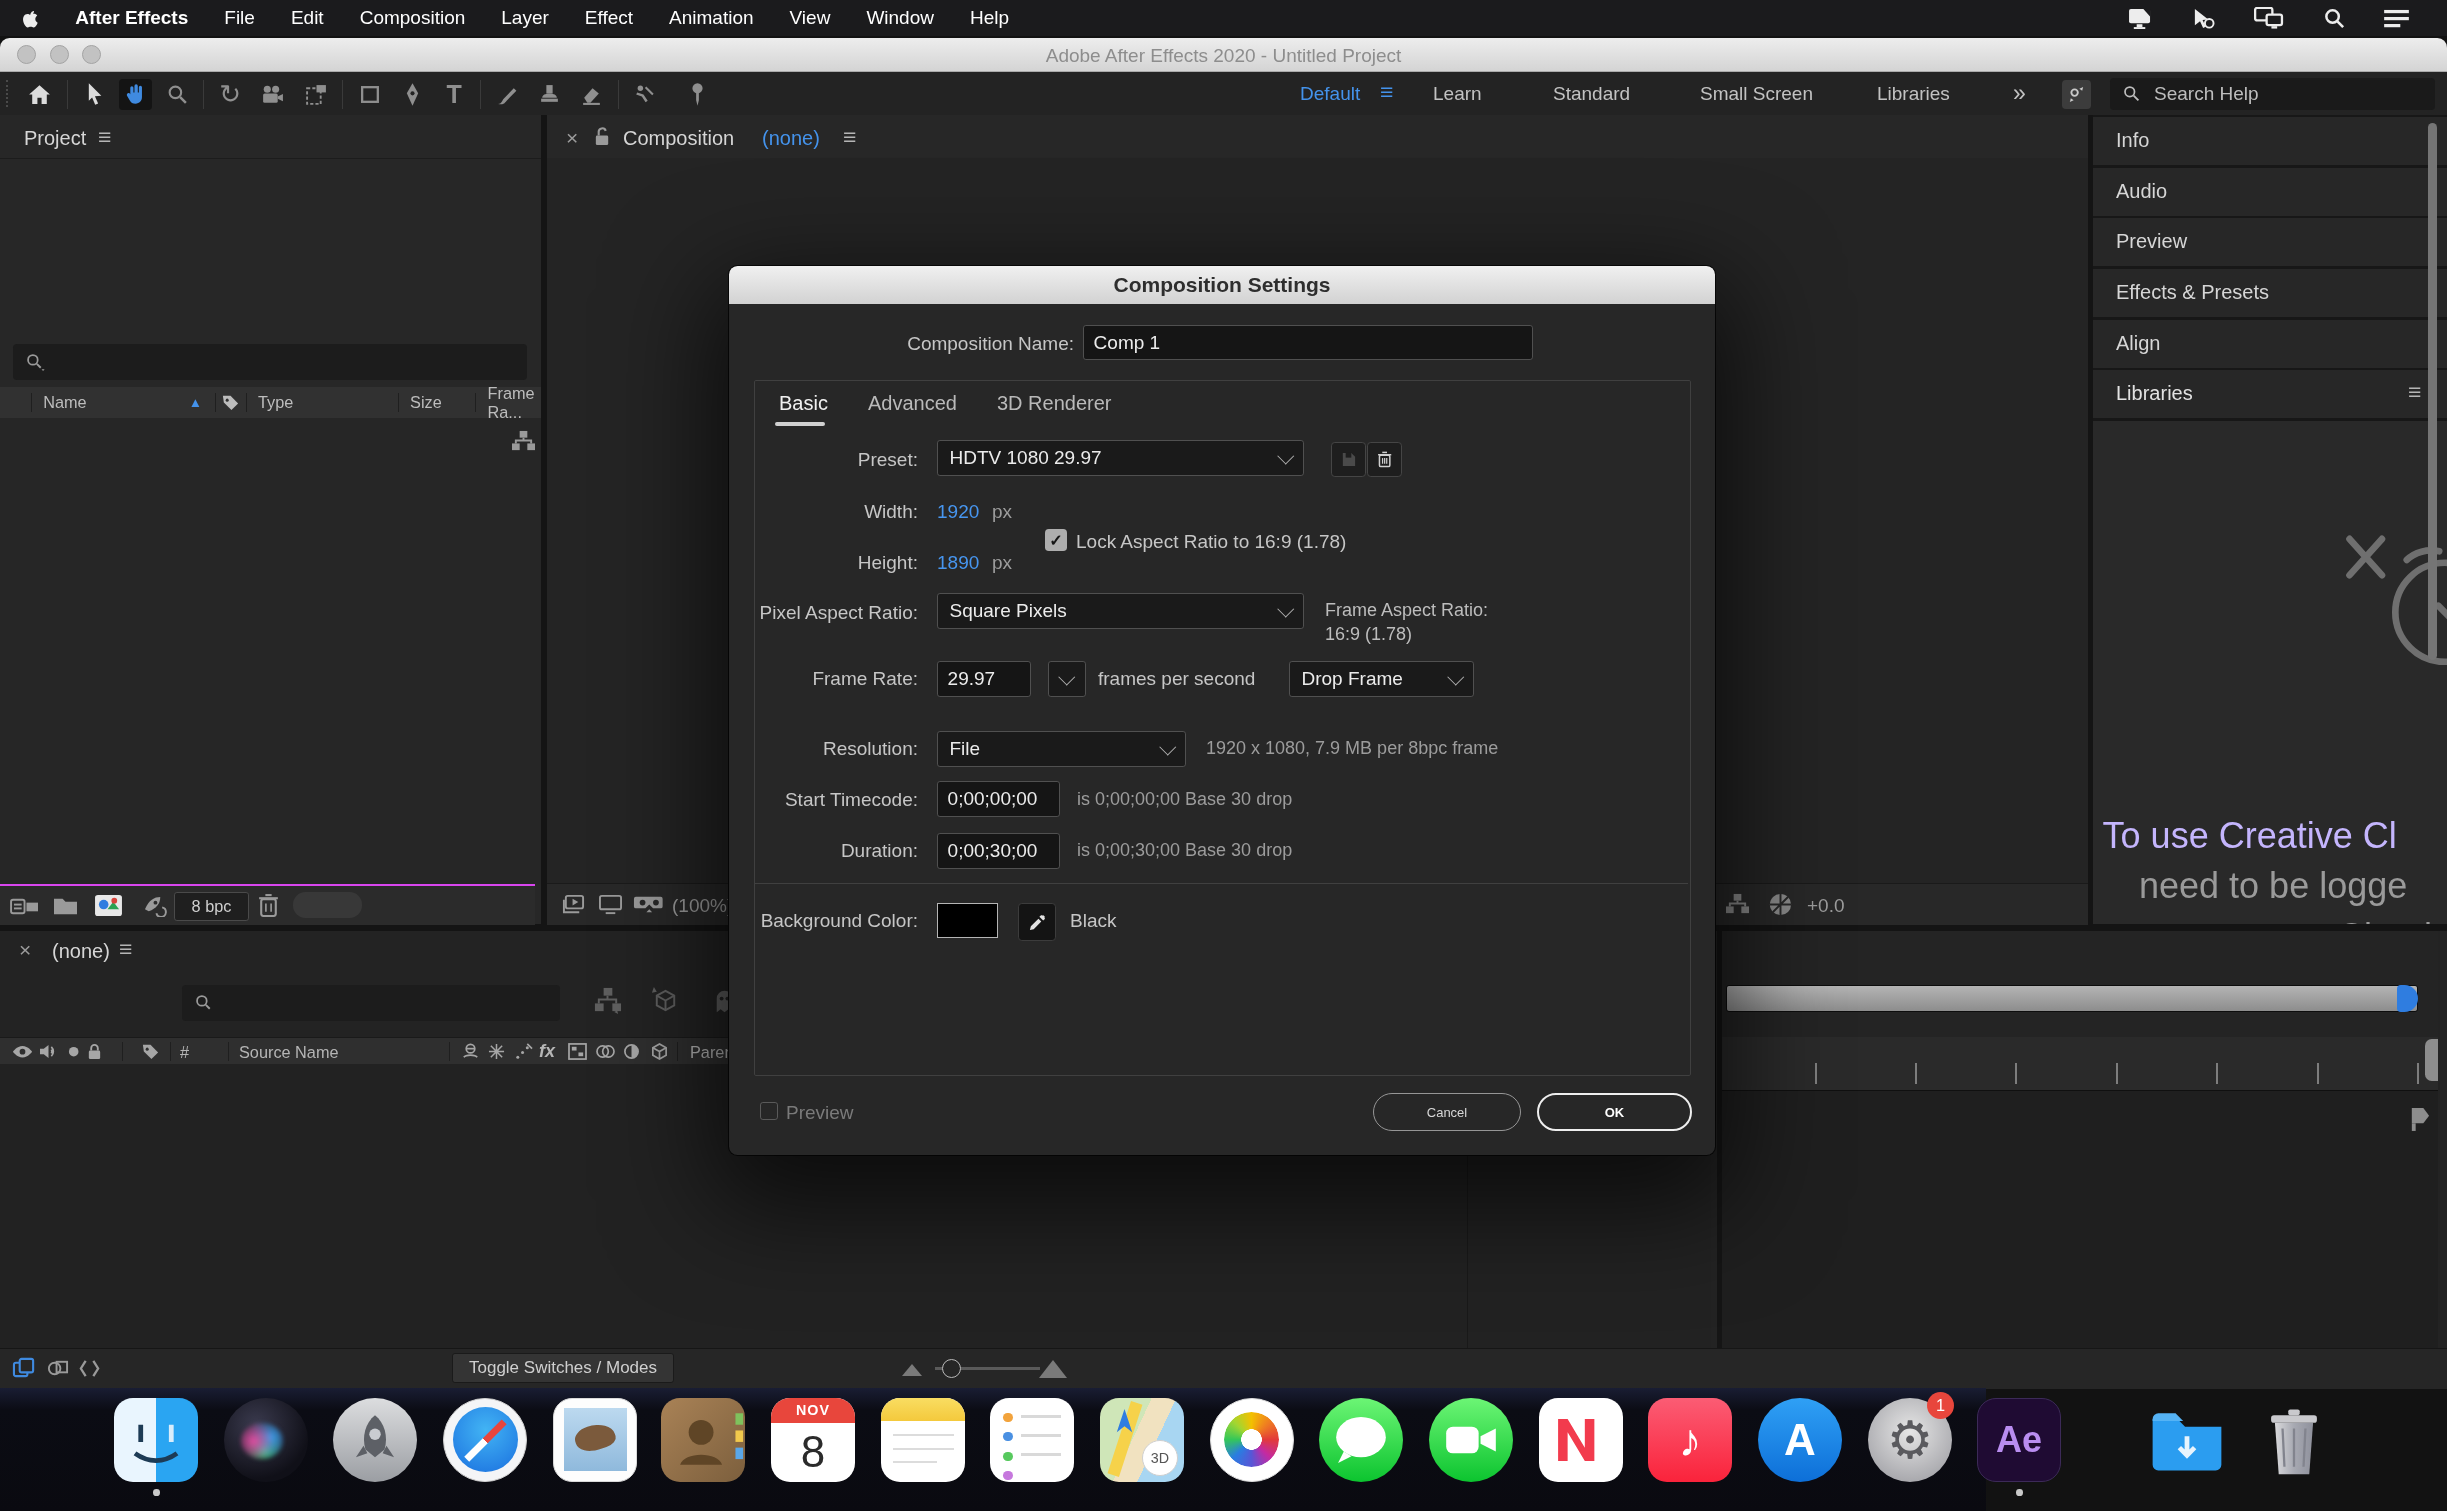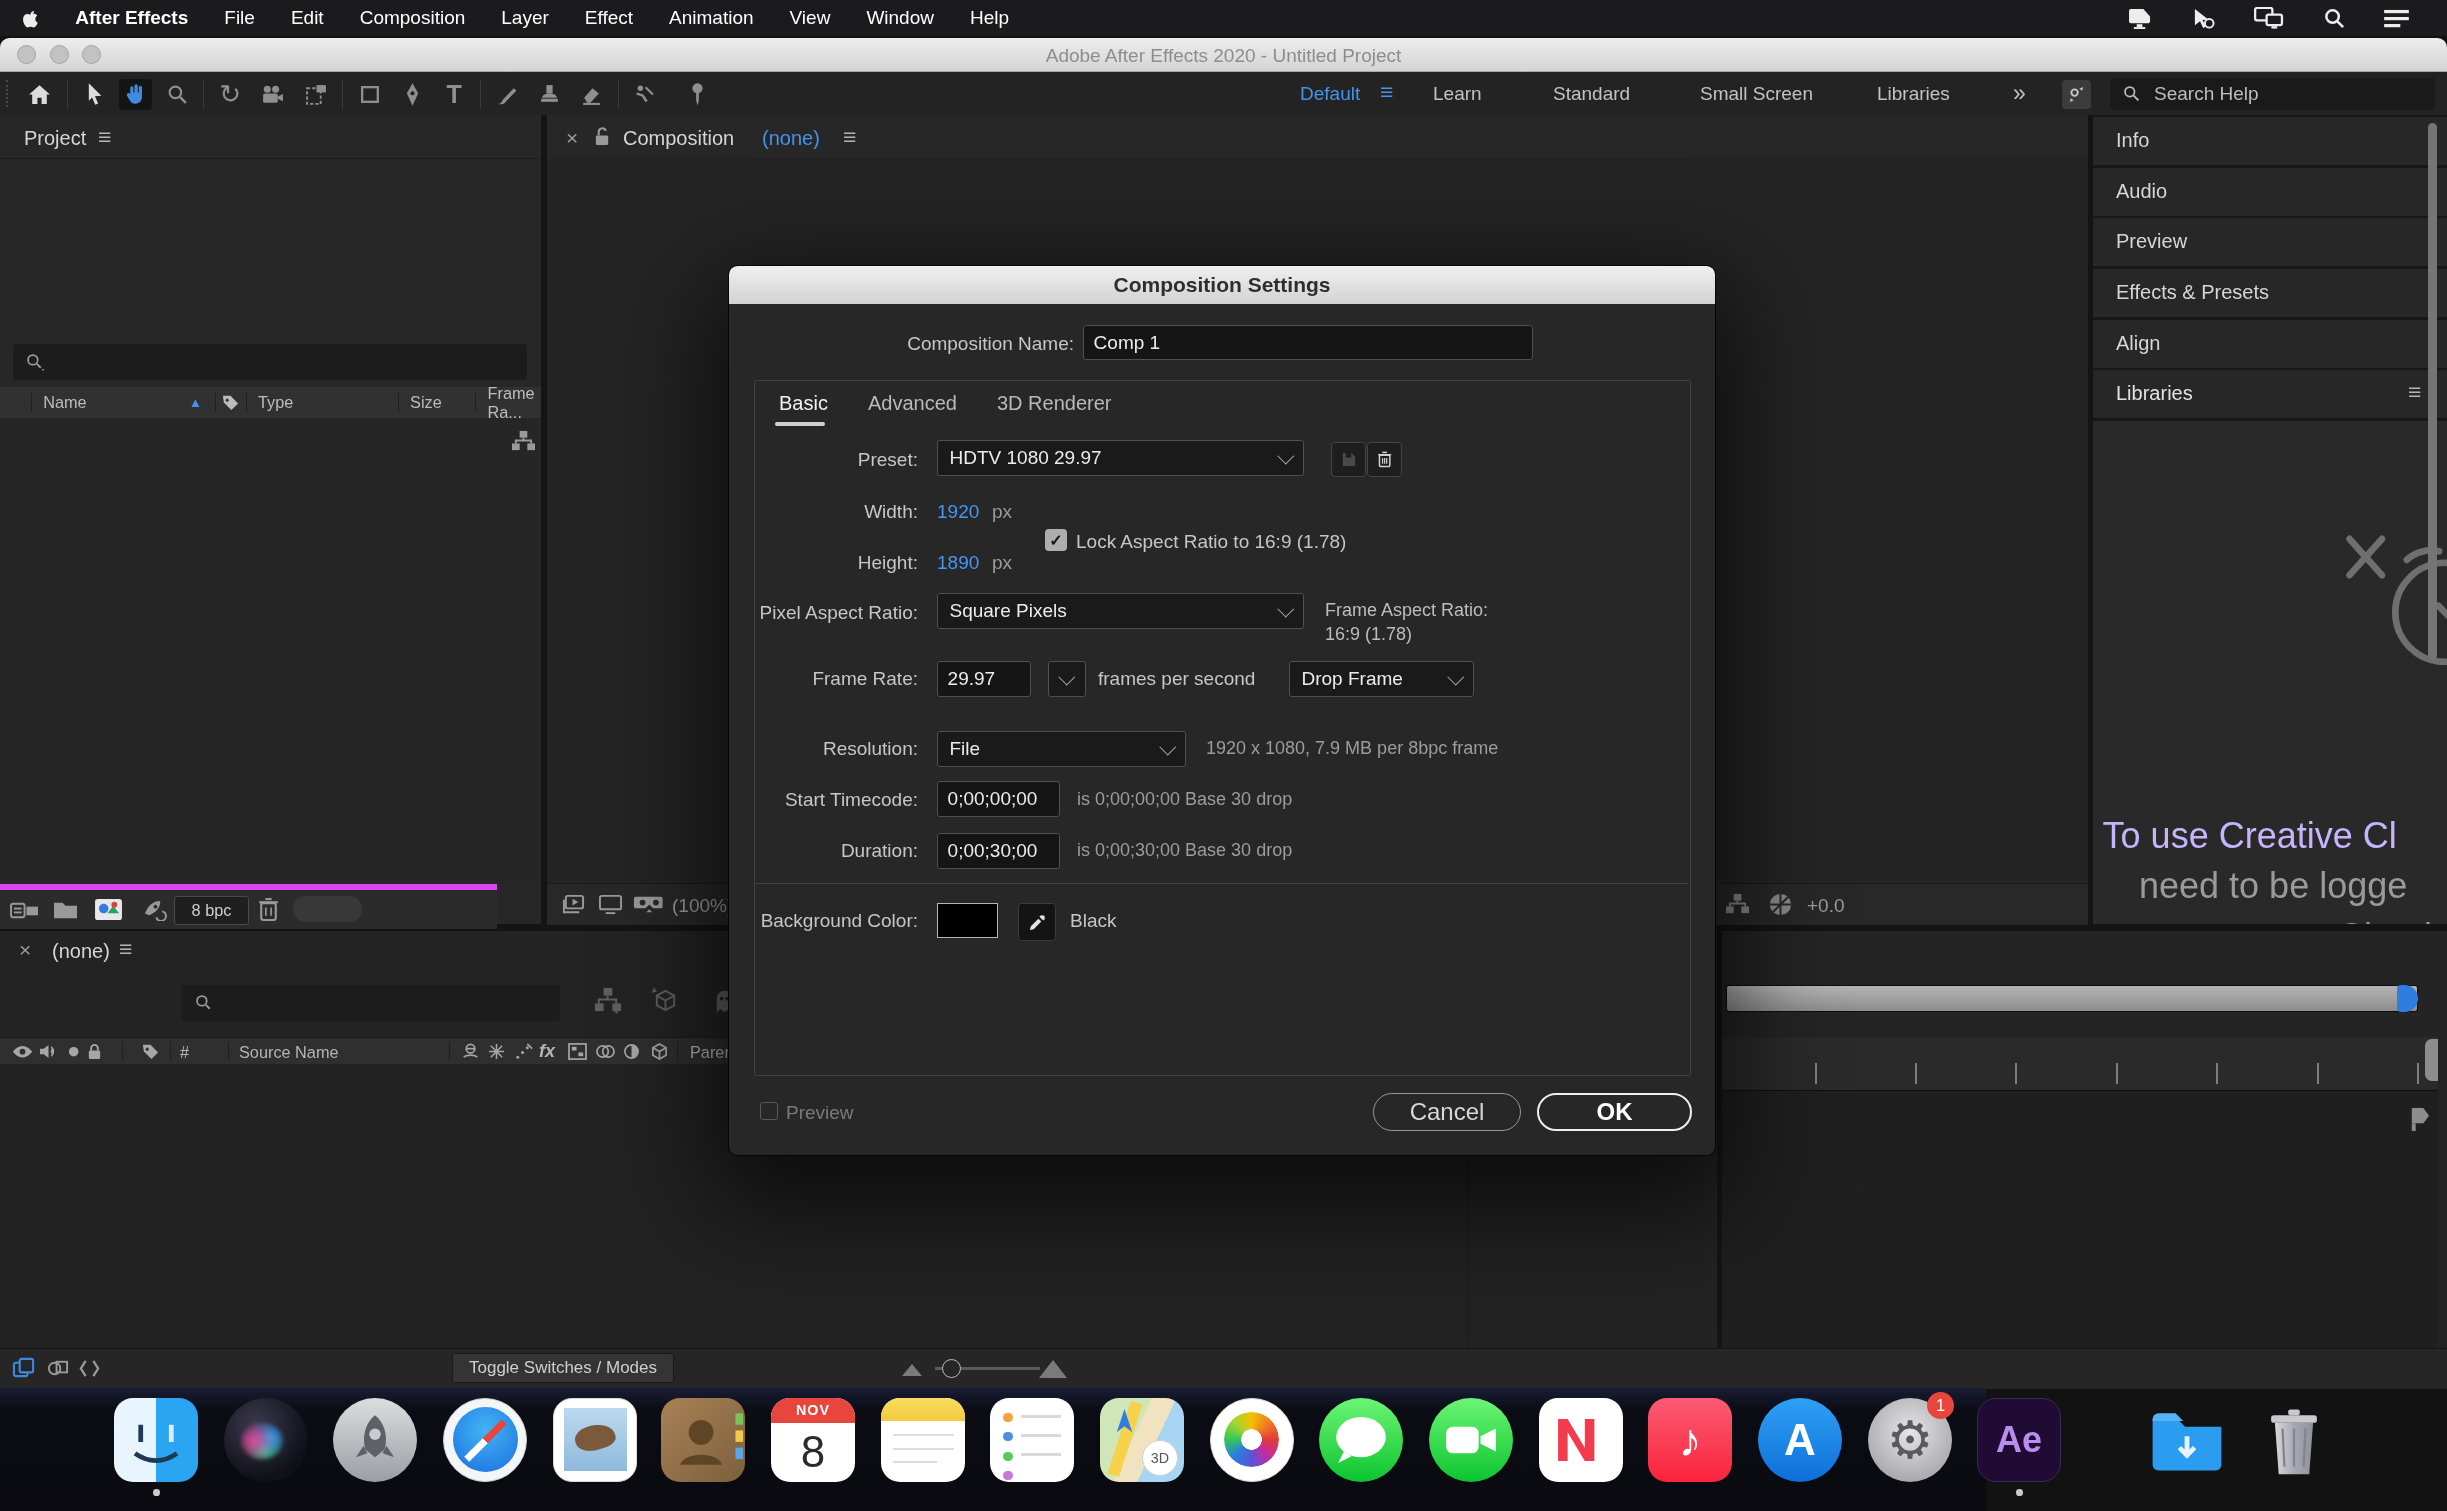--- a/index.html
+++ b/index.html
@@ -59,21 +59,21 @@
   .dlb{position:absolute;color:#c6c6c6;font-size:19px;text-align:right;white-space:nowrap;}
   .fld{position:absolute;background:#151515;border:1px solid #505050;border-radius:2.9px;color:#ececec;
        font-size:19px;padding:0 9.6px;box-sizing:border-box;font-family:inherit;outline:none;}
   .dd{position:absolute;background:#1a1a1a;border:1px solid #505050;border-radius:2.9px;color:#ececec;
       font-size:19px;display:flex;align-items:center;justify-content:space-between;
       padding:0 11.5px;box-sizing:border-box;cursor:default;}
   .chv{width:10.5px;height:10.5px;border-right:1.9px solid #b5b5b5;border-bottom:1.9px solid #b5b5b5;
        transform:rotate(45deg);margin-top:-4.8px;flex:0 0 auto;}
   .info{position:absolute;color:#9c9c9c;font-size:18px;white-space:nowrap;}
   .pill{position:absolute;border-radius:21px;background:transparent;display:flex;align-items:center;
-        justify-content:center;font-family:inherit;font-size:24px;cursor:default;}
+        justify-content:center;font-family:inherit;font-size:13px;cursor:default;}
   .cb{position:absolute;background:#aeaeae;border-radius:3.8px;display:flex;align-items:center;
       justify-content:center;color:#161616;font-weight:700;}
 
   
   .tick{position:absolute;top:26px;width:1.9px;height:21px;background:#7d7d7d;}
 
   
   #dock{position:absolute;left:0;top:1388px;width:1986px;height:123px;
         background:linear-gradient(180deg,#191d33 0%,#0b0c14 18%,#0a0a10 100%);}
   .dk{position:absolute;top:9.6px;width:84px;height:84px;border-radius:19px;overflow:hidden;}
@@ -295,21 +295,21 @@
       <div class="ico" style="left:511px;top:11.5px;">
         <svg width="25" height="23" viewBox="0 0 26 24">
             <rect x="9" y="1" width="8" height="7" fill="#9a9a9a"></rect>
             <rect x="1" y="14" width="8" height="7" fill="#9a9a9a"></rect>
             <rect x="17" y="14" width="8" height="7" fill="#9a9a9a"></rect>
             <path d="M13 8v3M5 14v-3h16v3" stroke="#9a9a9a" stroke-width="2" fill="none"></path>
           </svg>
       </div>
     </div>
 
-    <div class="ab" style="left:0;top:769px;width:497px;height:39px;background:#2b2b2b;border-top:6px solid #d946ef;">
+    <div class="ab" style="left:0;top:769px;width:497px;height:39px;background:#2b2b2b;border-top:2px solid #d946ef;padding-left:38px;">
       <div class="ico" style="left:9.6px;top:7.6px;">
           <svg width="31" height="25" viewBox="0 0 32 26">
             <rect x="1" y="6" width="14" height="14" rx="2" fill="none" stroke="#9a9a9a" stroke-width="2"></rect>
             <rect x="4" y="10" width="8" height="2" fill="#9a9a9a"></rect>
             <rect x="4" y="14" width="8" height="2" fill="#9a9a9a"></rect>
             <rect x="17" y="9" width="12" height="9" fill="#9a9a9a"></rect>
           </svg>
         </div>
       <div class="ico" style="left:52px;top:7.6px;">
           <svg width="27" height="23" viewBox="0 0 28 24">

